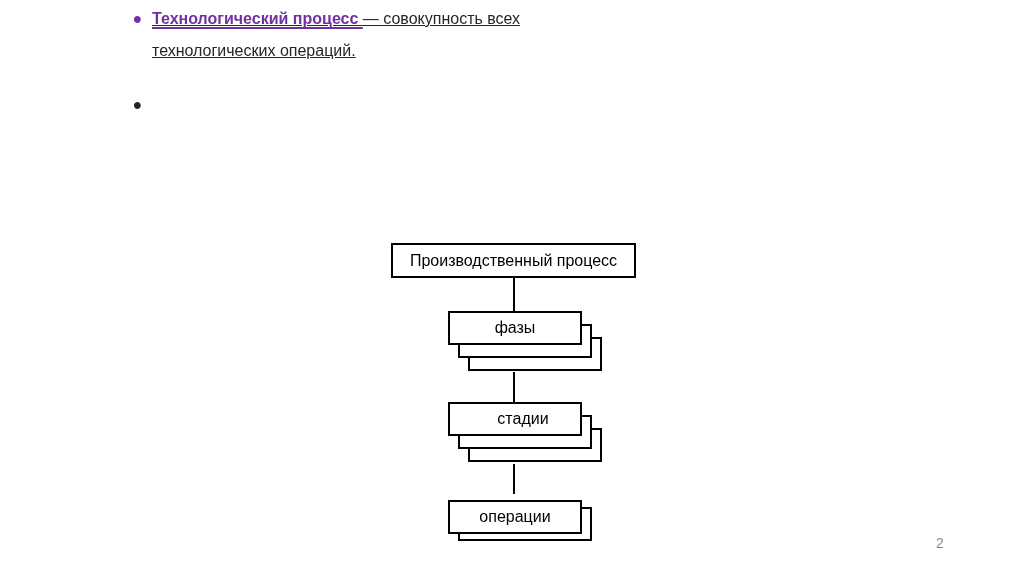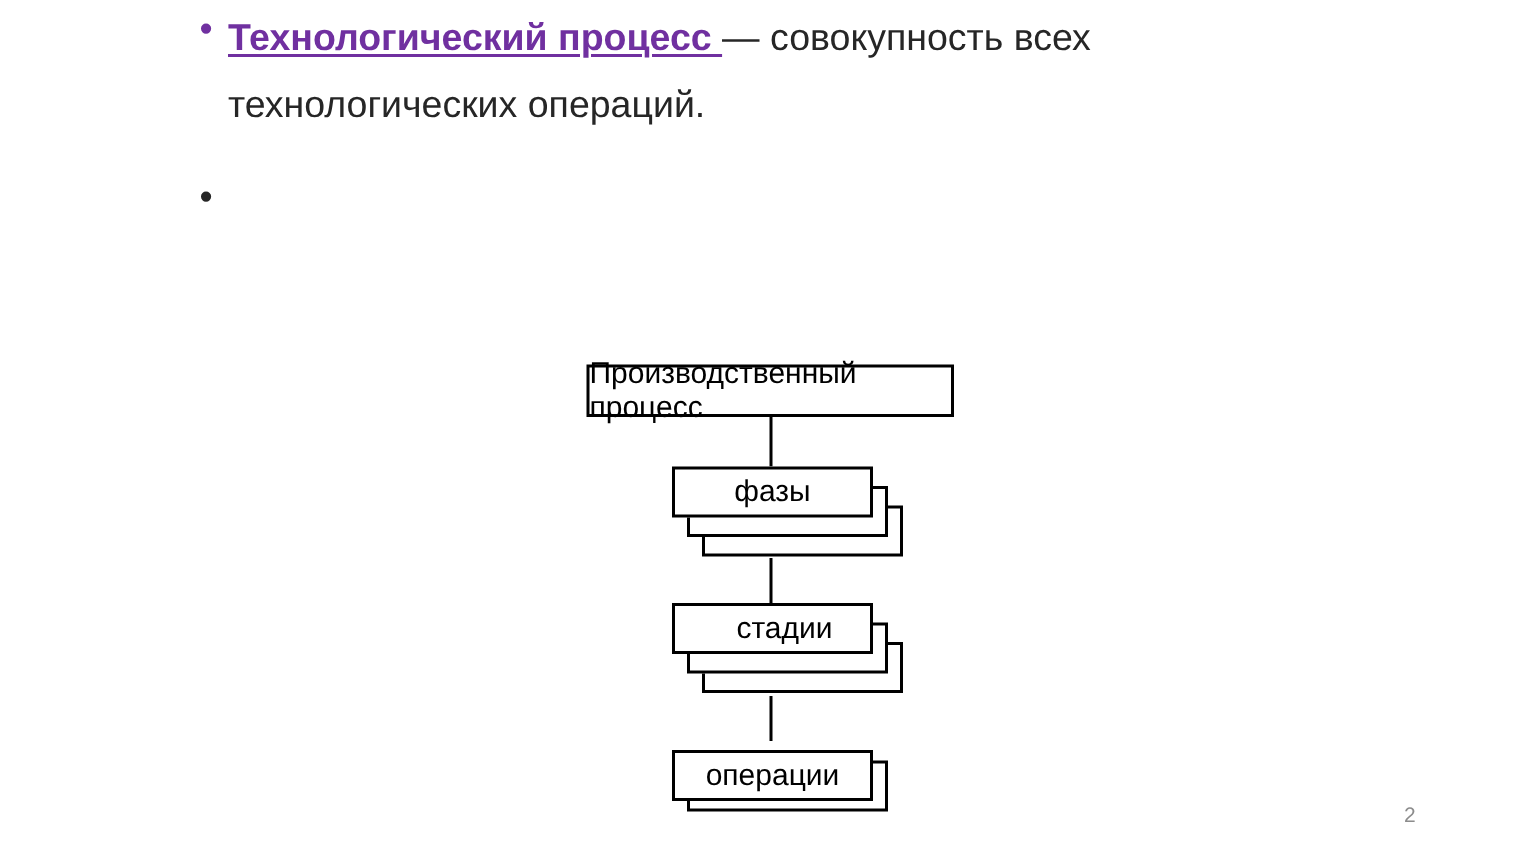--- a/index.html
+++ b/index.html
@@ -35,42 +35,43 @@
   }
   .bullet-marker {
     flex: 0 0 19px;
     width: 19px;
     font-size: 25px;
     line-height: 32px;
   }
   .bullet-marker.m-purple { color: var(--purple); }
   .bullet-marker.m-dark   { color: var(--body-text); }
   .bullet-text {
-    font-size: 25px;
-    line-height: 45px;
+    font-size: 16px;
+    line-height: 32px;
     color: var(--body-text);
     white-space: pre-line;
+    text-decoration: underline;
   }
   .term {
     color: var(--purple);
     font-weight: bold;
     text-decoration: underline;
     text-decoration-thickness: 2px;
     text-underline-offset: 3px;
   }
 
   
   .dbox {
     position: absolute;
     background: #fff;
     border: 2px solid var(--line-black);
     display: flex;
     align-items: center;
     justify-content: center;
-    font-size: 20px;
+    font-size: 16px;
     color: #000;
   }
   .root-box { left: 391px; top: 243px; width: 245px; height: 35px; }
 
   .stack-front { width: 134px; height: 34px; }
   .stack-shadow { width: 134px; height: 34px; }
 
   
   .ph-s2 { left: 468px; top: 337px; }
   .ph-s1 { left: 458px; top: 324px; }

